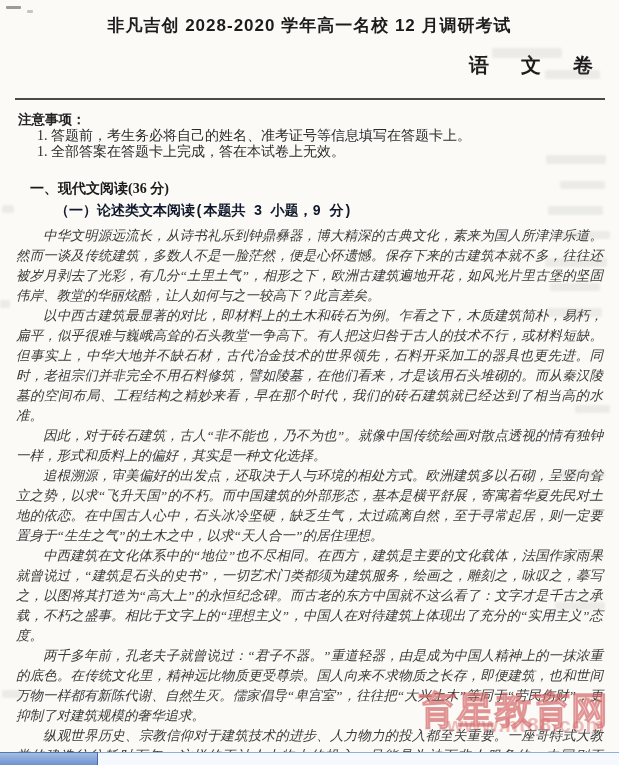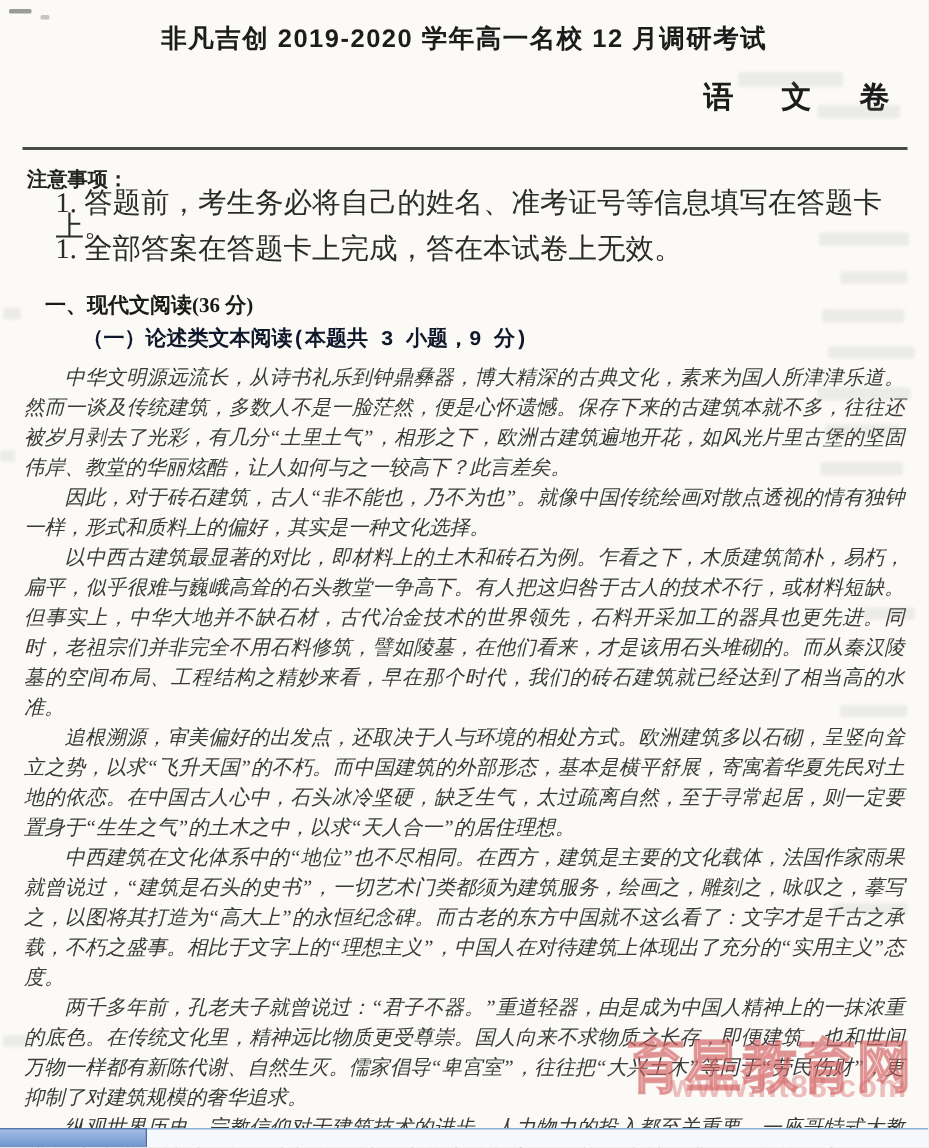--- a/index.html
+++ b/index.html
@@ -40,21 +40,21 @@
   }
   .notice-heading {
     margin: 11px 0 0 18px;
     font-size: 13.5px;
     font-weight: bold;
     line-height: 17px;
     color: #222;
   }
   .notice-item {
     margin: 0 16px 0 37px;
-    font-size: 19px;
+    font-size: 14px;
     line-height: 15.5px;
     color: #2b2b2b;
   }
   .section-heading {
     margin: 20px 0 0 30px;
     font-family: Liberation Serif, serif;
     font-size: 14px;
     font-weight: bold;
     line-height: 19px;
     color: #1a1a1a;
@@ -144,37 +144,37 @@
     background: linear-gradient(180deg, #a3bde4 0%, #6d93cc 100%);
     border-right: 1px solid #49699f;
     border-top: 1px solid #5578ad;
   }
 </style>
 </head>
 <body>
 
 <div class="page">
 
-  <div class="title">非凡吉创 2019-2020 学年高一名校 12 月调研考试</div>
+  <div class="title">非凡吉创 2028-2020 学年高一名校 12 月调研考试</div>
   <div class="subtitle">语　文　卷</div>
   <div class="rule"></div>
 
   <div>
     <div class="notice-heading">注意事项：</div>
     <div class="notice-item">1. 答题前，考生务必将自己的姓名、准考证号等信息填写在答题卡上。</div>
     <div class="notice-item">1. 全部答案在答题卡上完成，答在本试卷上无效。</div>
   </div>
 
   <div class="section-heading">一、现代文阅读(36 分)</div>
   <div class="sub-heading">（一）论述类文本阅读(本题共 3 小题，9 分)</div>
 
   <div class="passage">
     <p>中华文明源远流长，从诗书礼乐到钟鼎彝器，博大精深的古典文化，素来为国人所津津乐道。然而一谈及传统建筑，多数人不是一脸茫然，便是心怀遗憾。保存下来的古建筑本就不多，往往还被岁月剥去了光彩，有几分“土里土气”，相形之下，欧洲古建筑遍地开花，如风光片里古堡的坚固伟岸、教堂的华丽炫酷，让人如何与之一较高下？此言差矣。</p>
+    <p>以中西古建筑最显著的对比，即材料上的土木和砖石为例。乍看之下，木质建筑简朴，易朽，扁平，似乎很难与巍峨高耸的石头教堂一争高下。有人把这归咎于古人的技术不行，或材料短缺。但事实上，中华大地并不缺石材，古代冶金技术的世界领先，石料开采加工的器具也更先进。同时，老祖宗们并非完全不用石料修筑，譬如陵墓，在他们看来，才是该用石头堆砌的。而从秦汉陵墓的空间布局、工程结构之精妙来看，早在那个时代，我们的砖石建筑就已经达到了相当高的水准。</p>
     <p>因此，对于砖石建筑，古人“非不能也，乃不为也”。就像中国传统绘画对散点透视的情有独钟一样，形式和质料上的偏好，其实是一种文化选择。</p>
-    <p>以中西古建筑最显著的对比，即材料上的土木和砖石为例。乍看之下，木质建筑简朴，易朽，扁平，似乎很难与巍峨高耸的石头教堂一争高下。有人把这归咎于古人的技术不行，或材料短缺。但事实上，中华大地并不缺石材，古代冶金技术的世界领先，石料开采加工的器具也更先进。同时，老祖宗们并非完全不用石料修筑，譬如陵墓，在他们看来，才是该用石头堆砌的。而从秦汉陵墓的空间布局、工程结构之精妙来看，早在那个时代，我们的砖石建筑就已经达到了相当高的水准。</p>
     <p>追根溯源，审美偏好的出发点，还取决于人与环境的相处方式。欧洲建筑多以石砌，呈竖向耸立之势，以求“飞升天国”的不朽。而中国建筑的外部形态，基本是横平舒展，寄寓着华夏先民对土地的依恋。在中国古人心中，石头冰冷坚硬，缺乏生气，太过疏离自然，至于寻常起居，则一定要置身于“生生之气”的土木之中，以求“天人合一”的居住理想。</p>
     <p>中西建筑在文化体系中的“地位”也不尽相同。在西方，建筑是主要的文化载体，法国作家雨果就曾说过，“建筑是石头的史书”，一切艺术门类都须为建筑服务，绘画之，雕刻之，咏叹之，摹写之，以图将其打造为“高大上”的永恒纪念碑。而古老的东方中国就不这么看了：文字才是千古之承载，不朽之盛事。相比于文字上的“理想主义”，中国人在对待建筑上体现出了充分的“实用主义”态度。</p>
     <p>两千多年前，孔老夫子就曾说过：“君子不器。”重道轻器，由是成为中国人精神上的一抹浓重的底色。在传统文化里，精神远比物质更受尊崇。国人向来不求物质之长存，即便建筑，也和世间万物一样都有新陈代谢、自然生灭。儒家倡导“卑宫室”，往往把“大兴土木”等同于“劳民伤财”，更抑制了对建筑规模的奢华追求。</p>
     <p>纵观世界历史、宗教信仰对于建筑技术的进步、人力物力的投入都至关重要。一座哥特式大教堂的建造往往耗时百年，这样的不计人力物力的投入，只能是为神而非人服务的。中国则不然，“敬鬼</p>
   </div>
 
   <div class="watermark">
     <div class="wm-name">育星教育网</div>
     <div class="wm-url">www.ht88.com</div>
   </div>

